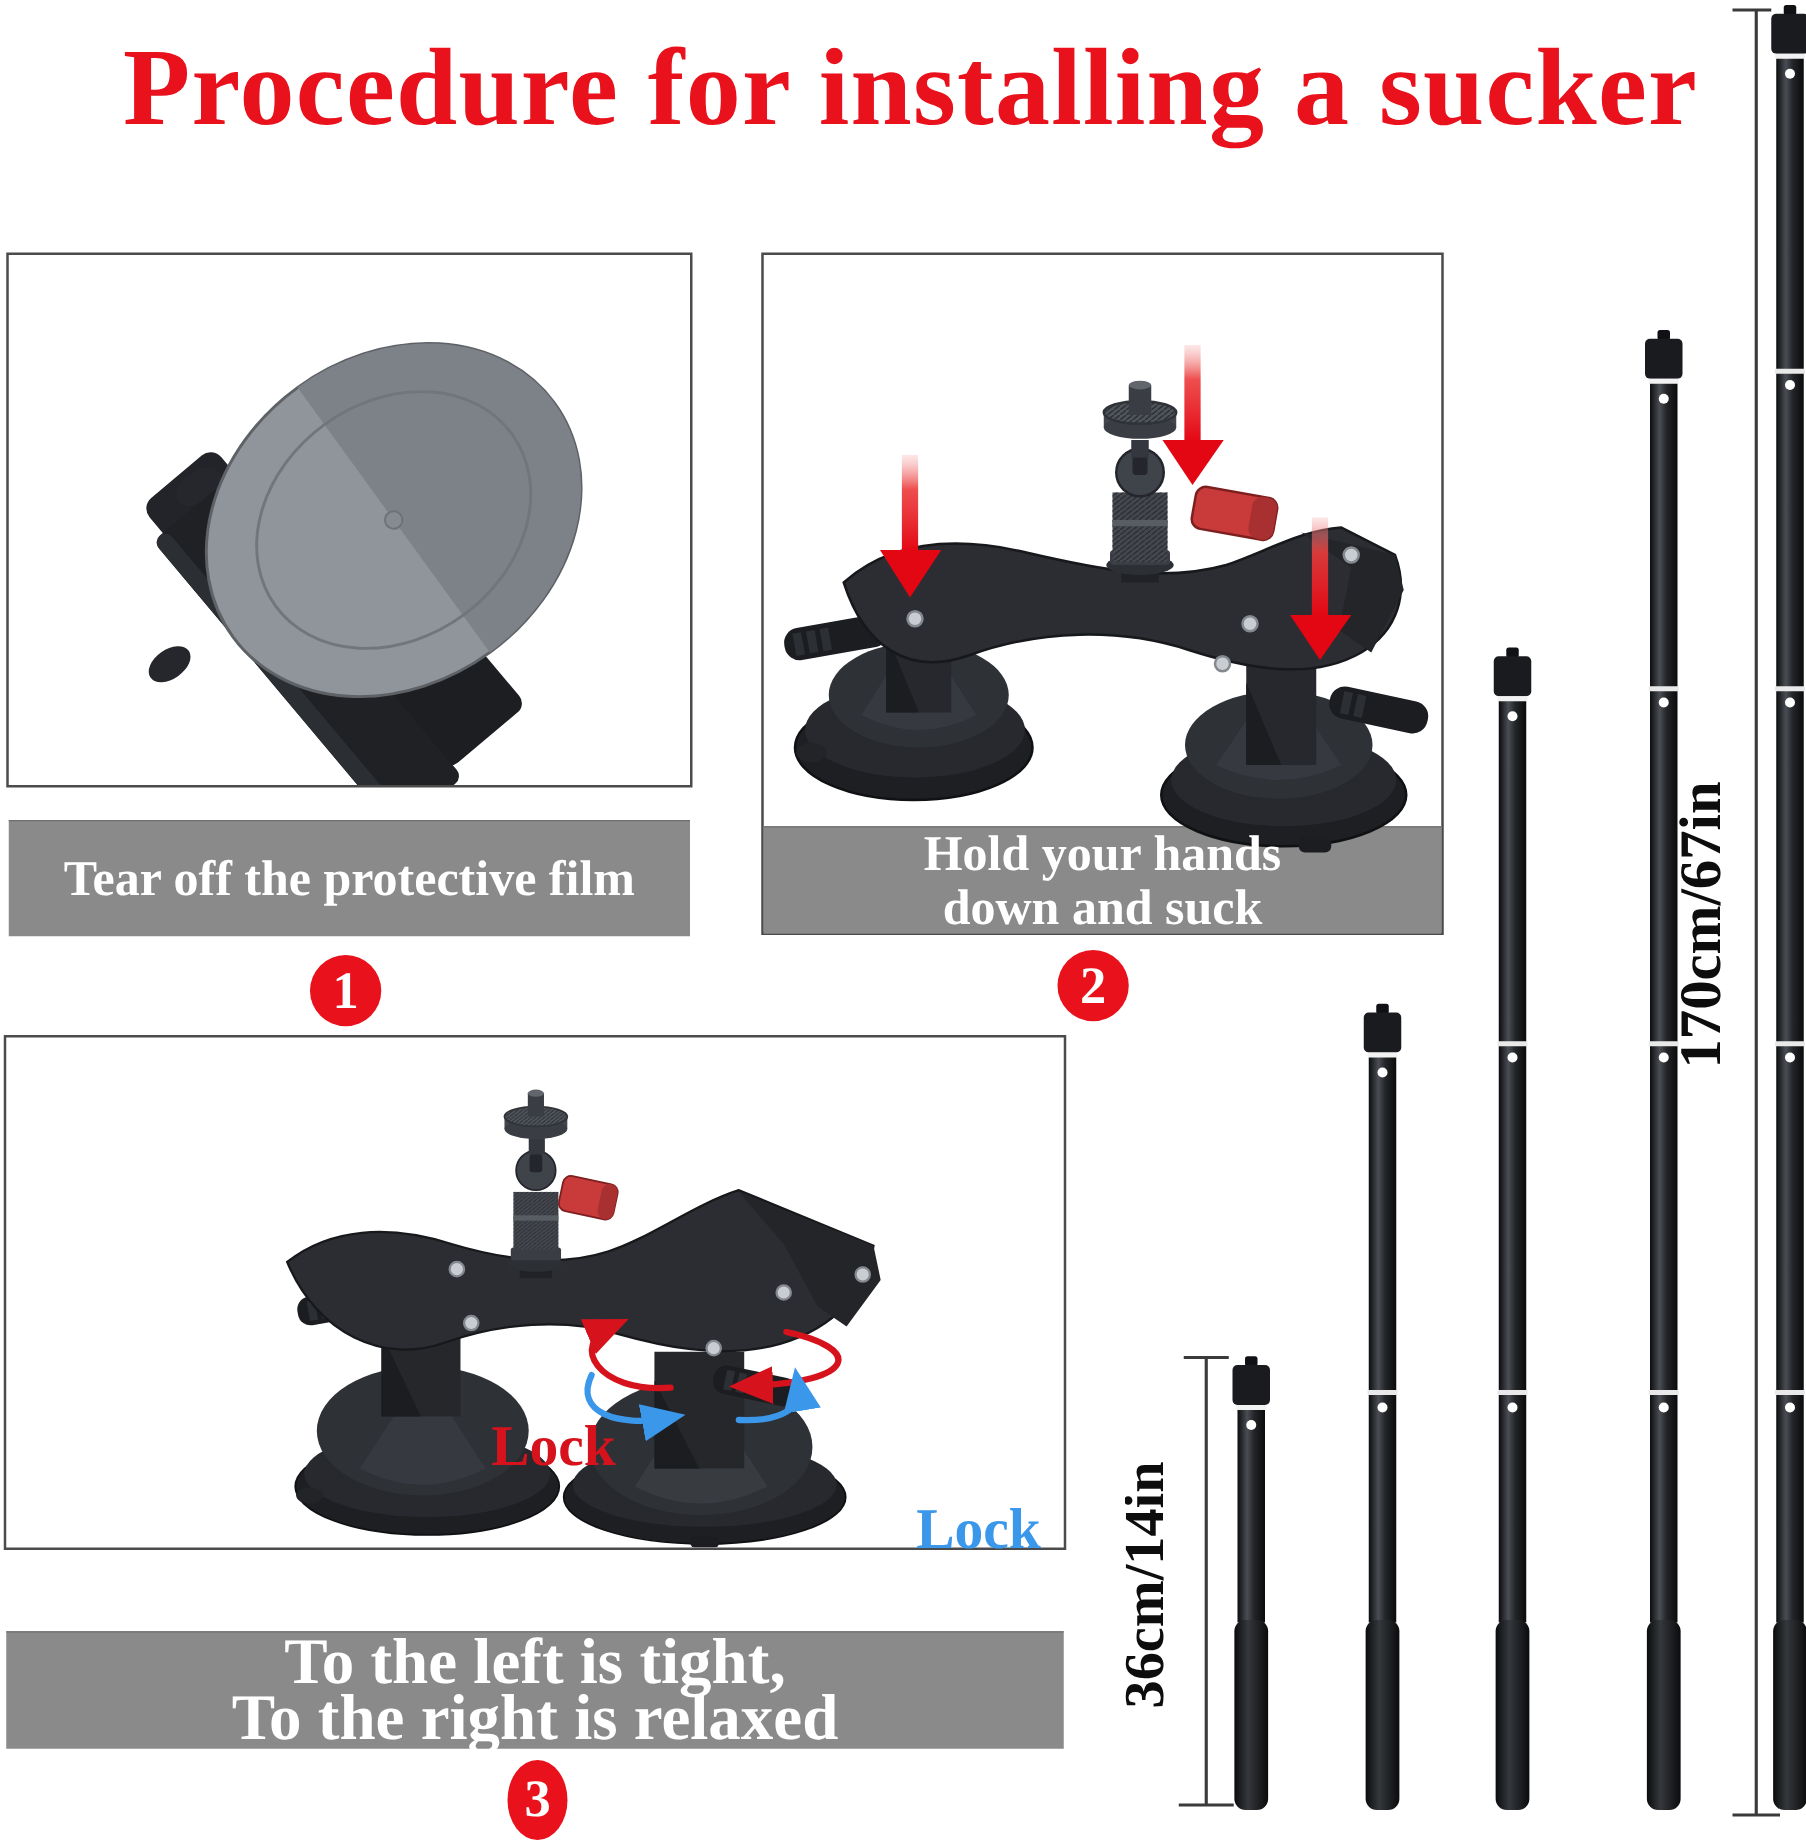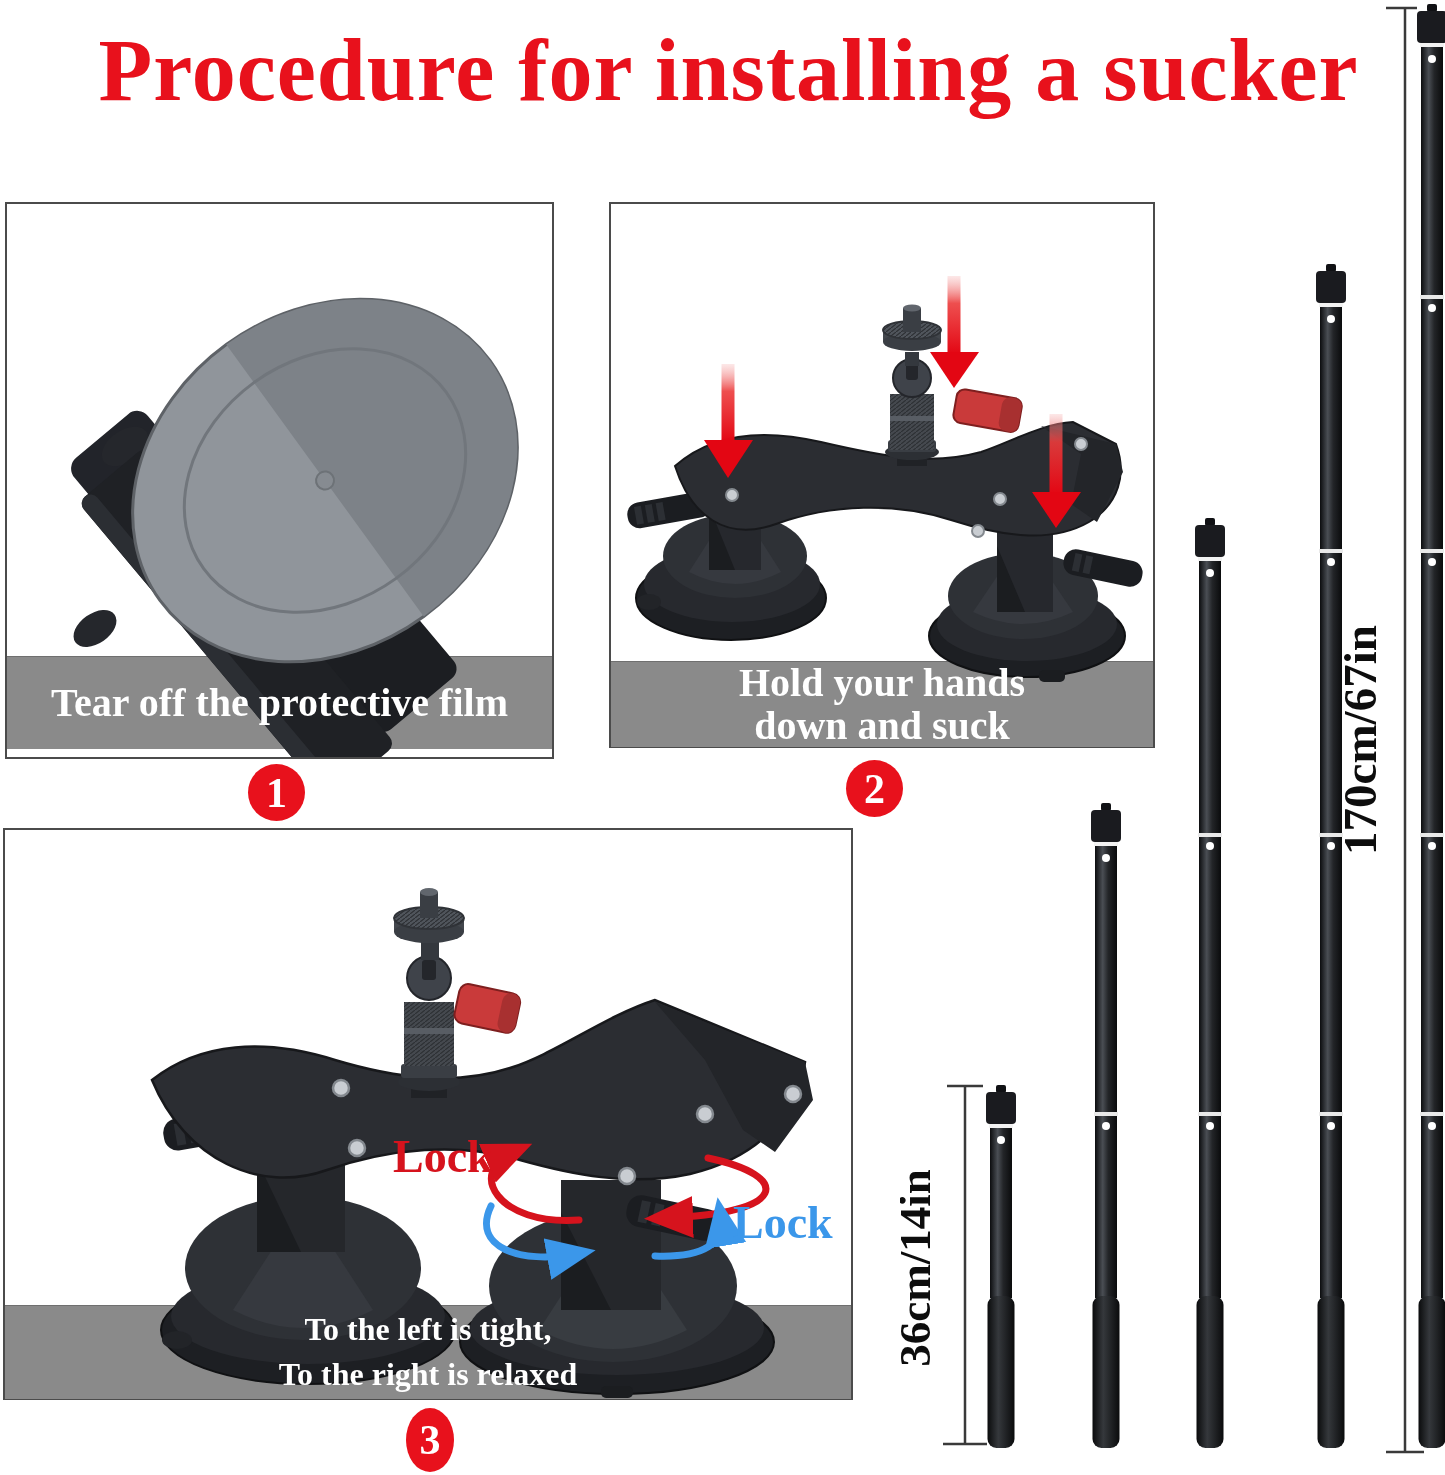--- a/index.html
+++ b/index.html
@@ -1,33 +1,33 @@
 <!DOCTYPE html>
 <html><head>
 <meta charset="utf-8">
 <style>
   html,body{margin:0;padding:0;background:#ffffff;}
   .canvas{position:relative;width:1445px;height:1475px;background:#ffffff;overflow:hidden;
           font-family:"Liberation Serif",serif;padding-left:12px;}
   .page-title{position:absolute;left:0;top:20px;width:100%;text-align:center;
               font-size:88px;font-weight:bold;color:#e8111c;letter-spacing:1px;white-space:nowrap;}
   .panel{position:absolute;border:2px solid #4b4b4b;background:#ffffff;box-sizing:border-box;}
-  #panel1{left:5px;top:202px;width:549px;height:557px;font-family:Liberation Serif, serif;}
+  #panel1{left:5px;top:202px;width:549px;height:428px;font-family:Liberation Serif, serif;}
   #panel2{left:609px;top:202px;width:546px;height:546px;}
-  #panel3{left:3px;top:828px;width:850px;height:572px;}
+  #panel3{left:3px;top:828px;width:850px;height:412px;}
   .band{position:absolute;left:0;right:0;background:#8a8a8a;z-index:1;border-top:1px solid #6f6f6f;}
   #panel1 .band{top:452px;height:92px;}
   #panel2 .band{top:457px;height:85px;}
   #panel3 .band{top:475px;height:93px;}
   .illu{position:absolute;left:0;top:0;width:100%;height:100%;z-index:2;}
   .caption{position:absolute;left:0;right:0;z-index:3;color:#ffffff;font-weight:bold;text-align:center;
            display:flex;flex-direction:column;justify-content:center;}
   #panel1 .caption{top:452px;height:92px;font-size:40px;}
   #panel2 .caption{top:457px;height:85px;font-size:40px;line-height:43px;}
-  #panel3 .caption{top:475px;height:93px;font-size:32px;line-height:45px;}
+  #panel3 .caption{top:475px;height:93px;font-size:52px;line-height:45px;}
   .badge{position:absolute;background:#e8111c;color:#ffffff;font-weight:bold;
          display:flex;align-items:center;justify-content:center;border-radius:50%;
          z-index:4;font-size:42px;}
   #badge1{left:248px;top:764px;width:57px;height:57px;}
   #badge2{left:846px;top:760px;width:57px;height:57px;}
   #badge3{left:406px;top:1408px;width:48px;height:64px;}
   .anno{position:absolute;z-index:5;font-weight:bold;font-size:46px;white-space:nowrap;}
   #lock-label{left:388px;top:300px;color:#d6131d;}
   #slack-label{left:728px;top:366px;color:#3b97ea;}
   .poles{position:absolute;left:900px;top:0;width:545px;height:1475px;z-index:0;}

